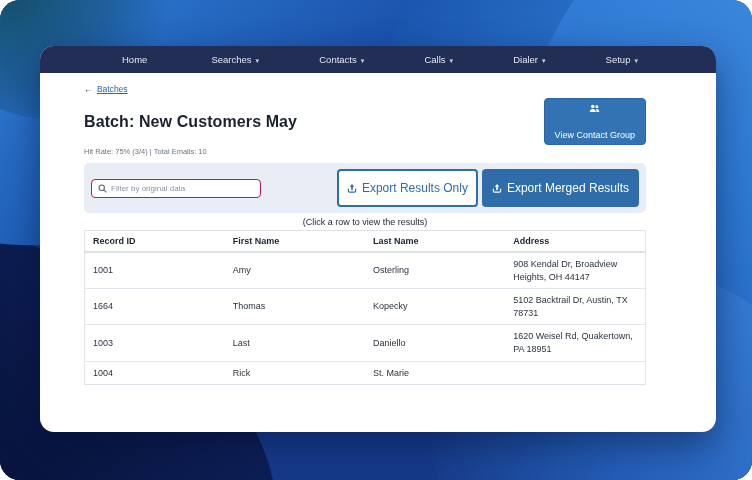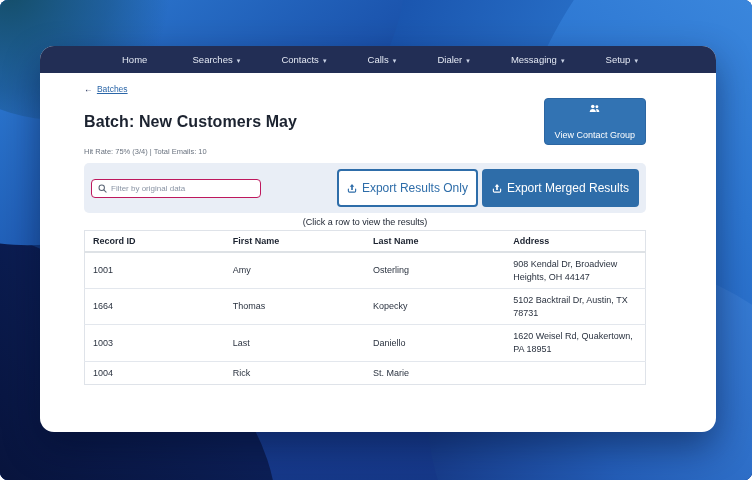--- a/index.html
+++ b/index.html
@@ -1,21 +1,21 @@
 <!DOCTYPE html>
 <html><head>
 <meta charset="utf-8">
 <style>
   * { margin:0; padding:0; box-sizing:border-box; }
   html,body { background:#ffffff; }
   body { font-family:"Liberation Sans", sans-serif; }
 
   .screen {
     position:relative; width:752px; height:480px;
-    border-radius:8px; overflow:hidden; background:#123c8c;
+    border-radius:20px; overflow:hidden; background:#123c8c;
   }
 
   
   .bg-base { position:absolute; inset:0;
     background:linear-gradient(105deg,#0e2f70 0%,#1a55ae 45%,#2e7ad2 78%,#3b8ce0 100%); }
   .bg-shape { position:absolute; }
   .bg-petal-tl { left:-150px; top:-210px; width:560px; height:430px;
     transform:rotate(-14deg); border-radius:42% 58% 62% 38%;
     background:linear-gradient(155deg,#4aa0e6 8%,#2f7ed6 38%,#1c55ae 78%,#143e8e 100%); }
   .bg-teal-corner { left:-70px; top:-70px; width:260px; height:190px; border-radius:50%;
@@ -117,24 +117,20 @@
       <div class="nav-item">
         <span>Contacts</span>
         <span class="caret">▾</span>
       </div>
       <div class="nav-item">
         <span>Calls</span>
         <span class="caret">▾</span>
       </div>
       <div class="nav-item">
         <span>Dialer</span>
-        <span class="caret">▾</span>
-      </div>
-      <div class="nav-item">
-        <span>Messaging</span>
         <span class="caret">▾</span>
       </div>
       <div class="nav-item">
         <span>Setup</span>
         <span class="caret">▾</span>
       </div>
     </div>
 
     <div class="content">
 

